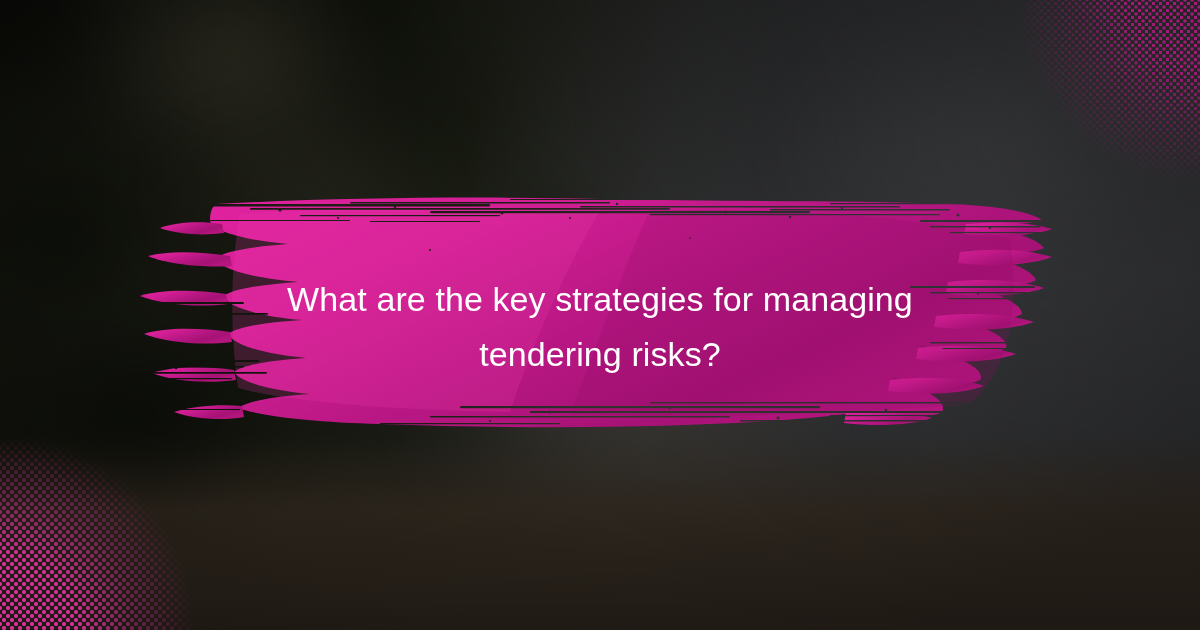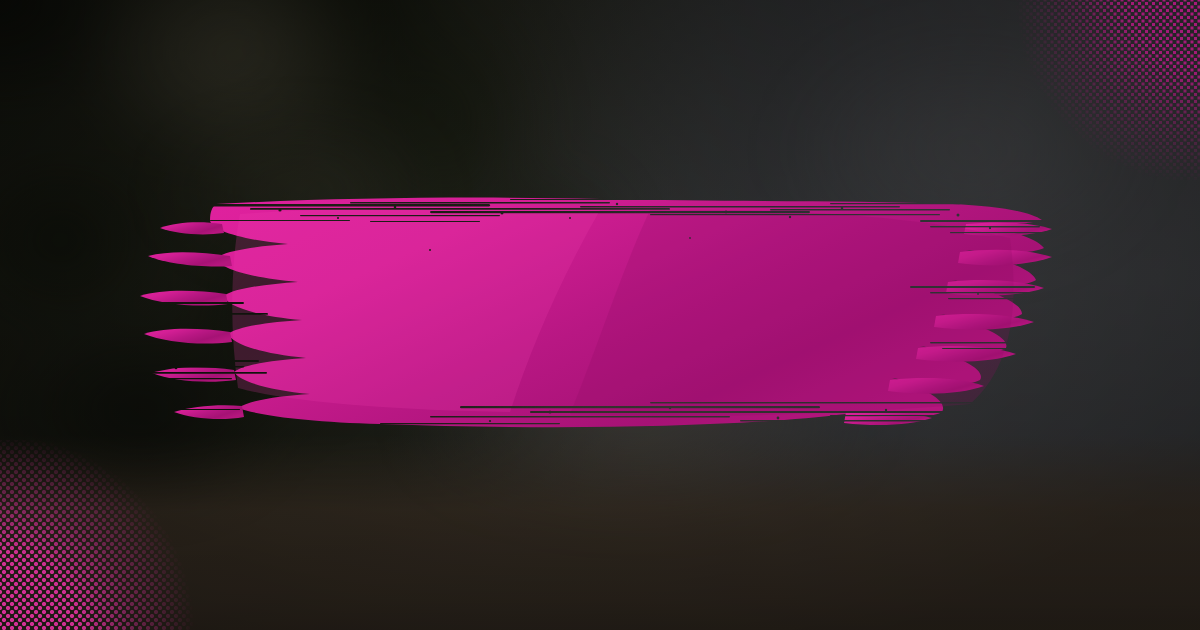--- a/index.html
+++ b/index.html
@@ -284,14 +284,16 @@
 
       <g mask="url(#mStreaks)" opacity="0.22">
         <path fill="#8e0c64" d="M 520 20 C 660 18, 790 26, 880 48 C 890 120, 880 180, 840 214 C 700 226, 560 228, 440 224 C 470 150, 492 80, 520 20 Z"></path>
       </g>
       <g mask="url(#mStreaks)" opacity="0.20">
         <path fill="#f23fb0" d="M 110 24 C 230 16, 360 16, 470 20 C 430 90, 400 160, 380 222 C 260 220, 160 212, 108 198 C 100 140, 100 80, 110 24 Z"></path>
       </g>
     </svg>
   </div>
 
+  <div id="headline">What are the key strategies for managing
+tendering risks?</div>
 
 </div>
 
 </body></html>

